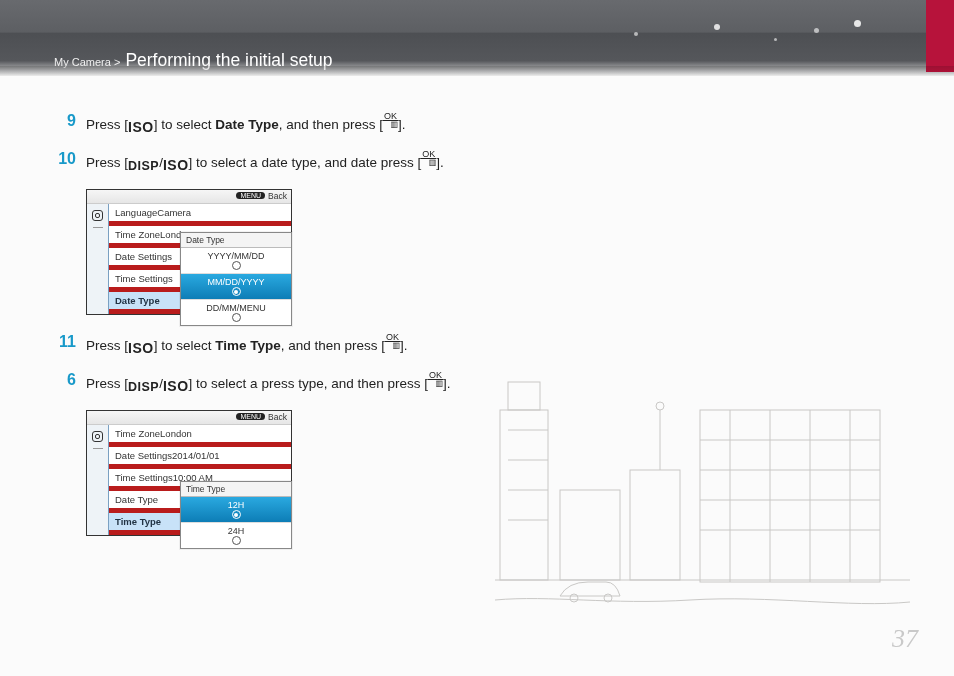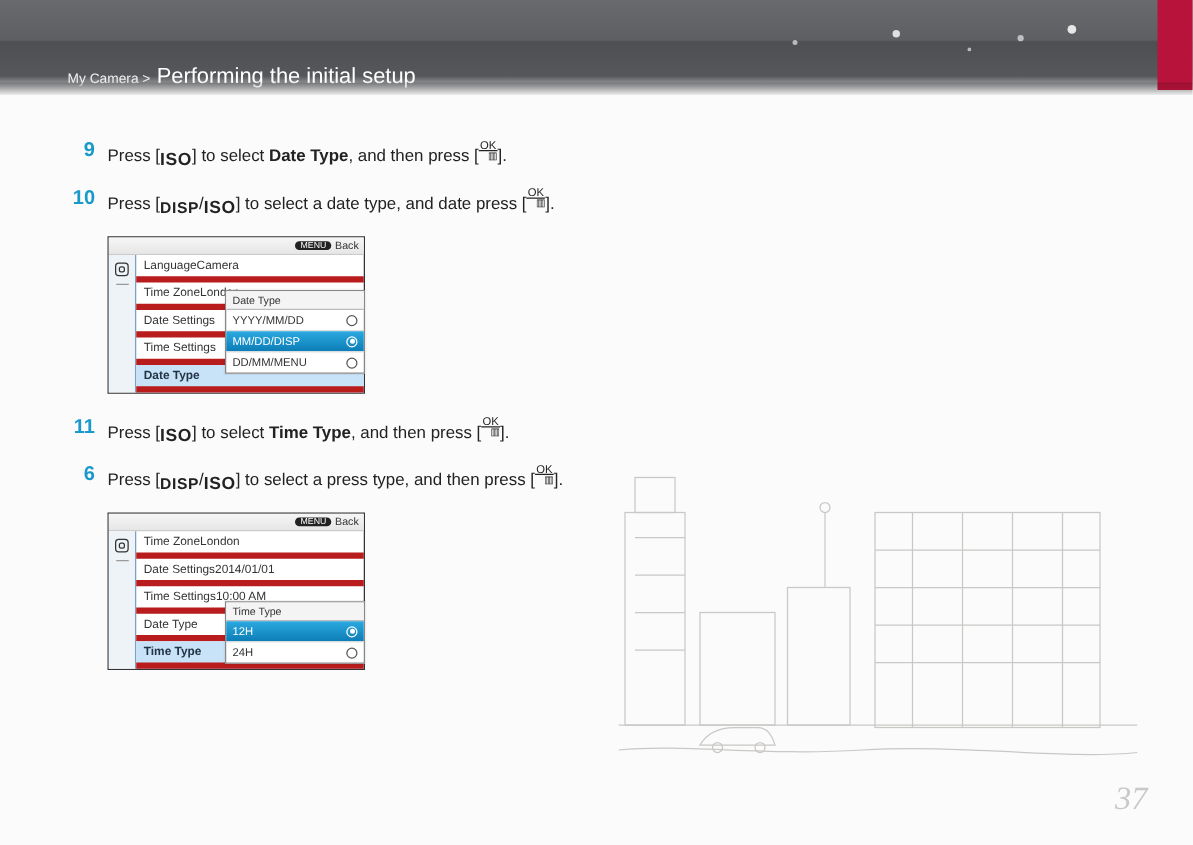--- a/index.html
+++ b/index.html
@@ -126,21 +126,21 @@
   .cam-menu .popup{
     position:absolute; right:-1px; top:var(--pt,28px);
     width:112px; background:#fff; border:1px solid #888;
     box-shadow:0 0 0 1px rgba(0,0,0,.05);
   }
   .cam-menu .popup .ph{
     font-size:8.5px; padding:2px 5px; border-bottom:1px solid #bbb; background:#f4f4f4;
   }
   .cam-menu .popup .opt{
     display:flex; justify-content:space-between; align-items:center;
-    padding:3px 5px; font-size:9px; border-bottom:1px solid #ddd;
+    padding:3px 5px; font-size:9px; border-bottom:1px solid #ddd;flex-direction:column;
   }
   .cam-menu .popup .opt:last-child{border-bottom:none;}
   .cam-menu .popup .opt.sel{ background:linear-gradient(#2aa9e0,#0d7db6); color:#fff;}
   .radio{ width:9px;height:9px;border:1px solid #555;border-radius:50%; display:inline-block; position:relative;}
   .radio.on::after{content:"";position:absolute;inset:1.5px;border-radius:50%;background:#111;}
   .popup .opt.sel .radio{border-color:#fff;}
   .popup .opt.sel .radio.on::after{background:#fff;}
 
   .city-art{
     position:absolute;
@@ -222,21 +222,21 @@
             <span></span>
           </div>
 
         <div class="popup" style="--pt:28px">
           <div class="ph">Date Type</div>
           <div class="opt">
               <span>YYYY/MM/DD</span>
               <span class="radio"></span>
             </div>
           <div class="opt sel">
-              <span>MM/DD/DISP</span>
+              <span>MM/DD/YYYY</span>
               <span class="radio on"></span>
             </div>
           <div class="opt">
               <span>DD/MM/MENU</span>
               <span class="radio"></span>
             </div>
         </div>
       </div>
     </div>
   </div>

